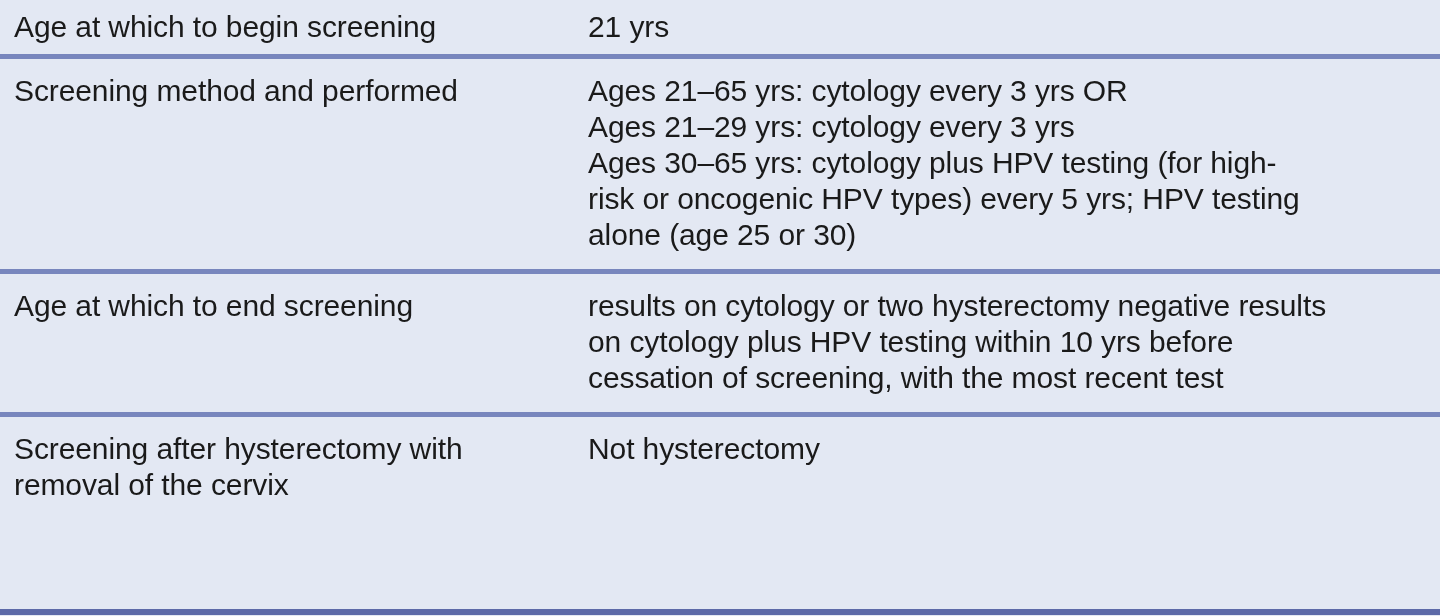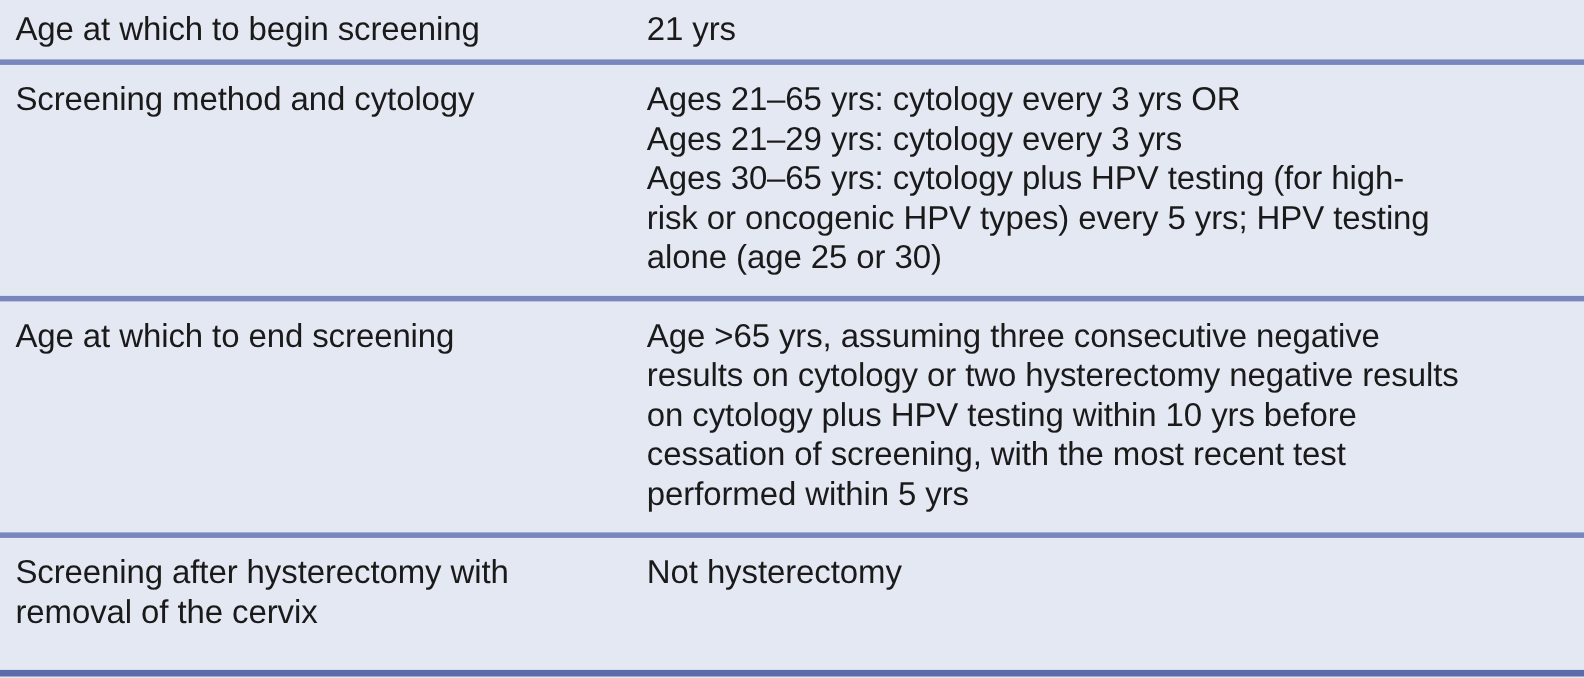--- a/index.html
+++ b/index.html
@@ -89,41 +89,39 @@
     <div class="cell cell-label">
       <span class="cell-line">Age at which to begin screening</span>
     </div>
     <div class="cell cell-value">
       <span class="cell-line">21 yrs</span>
     </div>
   </div>
 
   <div class="table-row row-2 with-rule">
     <div class="cell cell-label">
-      <span class="cell-line">Screening method and cytology</span>
+      <span class="cell-line">Screening method and performed</span>
     </div>
     <div class="cell cell-value">
       <span class="cell-line">Ages 21–65 yrs: cytology every 3 yrs OR</span>
       <span class="cell-line">Ages 21–29 yrs: cytology every 3 yrs</span>
       <span class="cell-line">Ages 30–65 yrs: cytology plus HPV testing (for high-</span>
       <span class="cell-line">risk or oncogenic HPV types) every 5 yrs; HPV testing</span>
       <span class="cell-line">alone (age 25 or 30)</span>
     </div>
   </div>
 
   <div class="table-row row-3 with-rule">
     <div class="cell cell-label">
       <span class="cell-line">Age at which to end screening</span>
     </div>
     <div class="cell cell-value">
-      <span class="cell-line">Age &gt;65 yrs, assuming three consecutive negative</span>
       <span class="cell-line">results on cytology or two hysterectomy negative results</span>
       <span class="cell-line">on cytology plus HPV testing within 10 yrs before</span>
       <span class="cell-line">cessation of screening, with the most recent test</span>
-      <span class="cell-line">performed within 5 yrs</span>
     </div>
   </div>
 
   <div class="table-row row-4 with-rule">
     <div class="cell cell-label">
       <span class="cell-line">Screening after hysterectomy with</span>
       <span class="cell-line">removal of the cervix</span>
     </div>
     <div class="cell cell-value">
       <span class="cell-line">Not hysterectomy</span>

